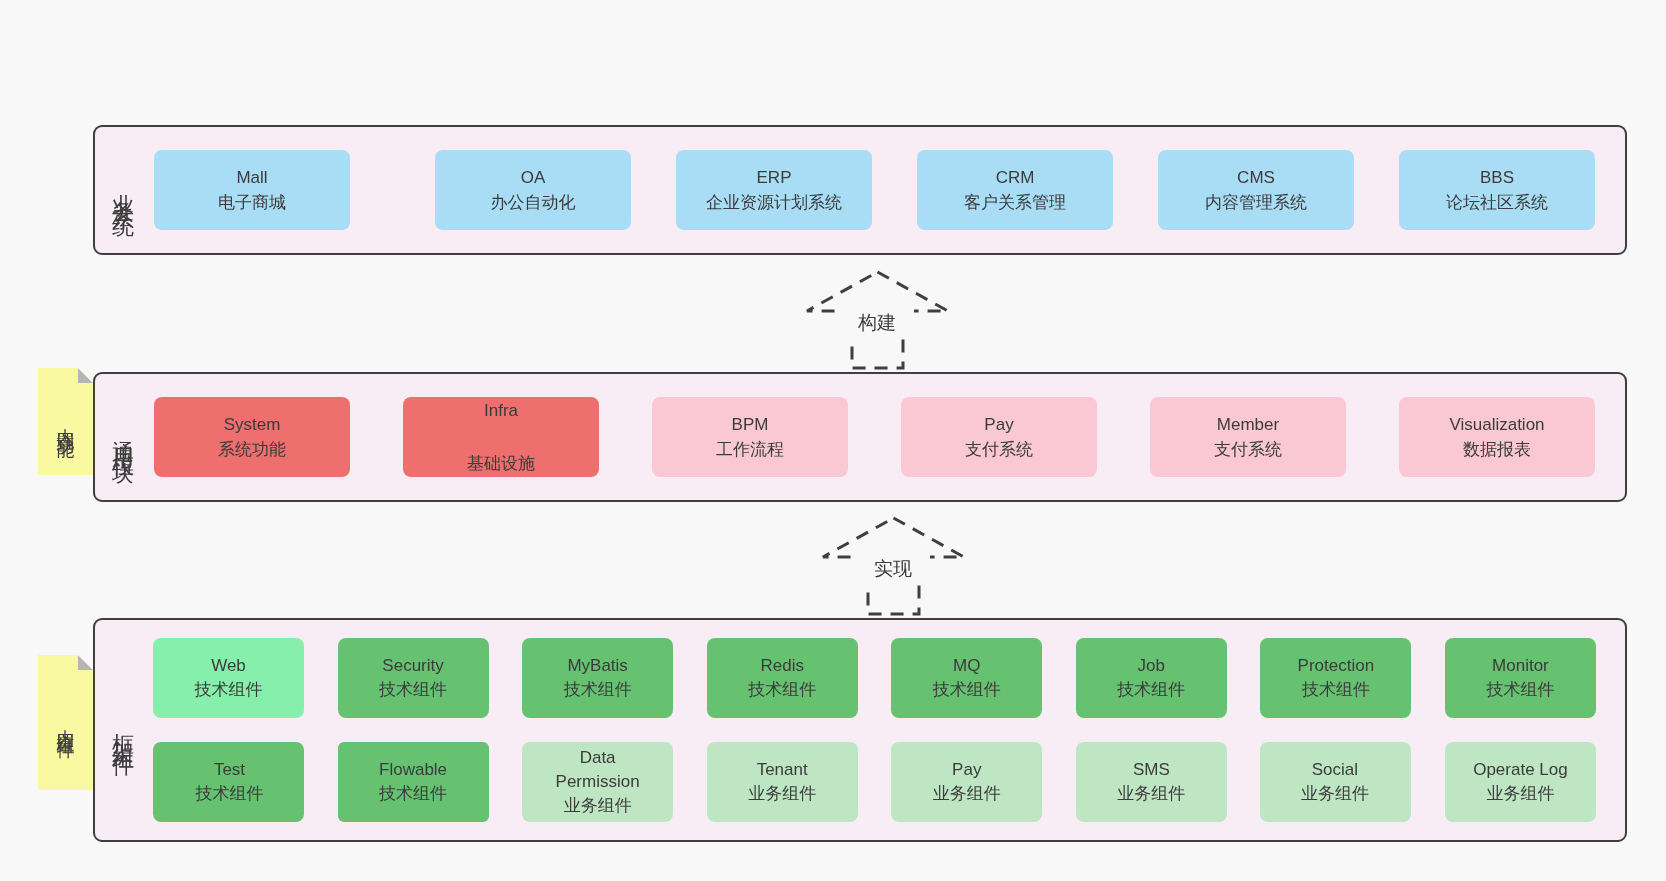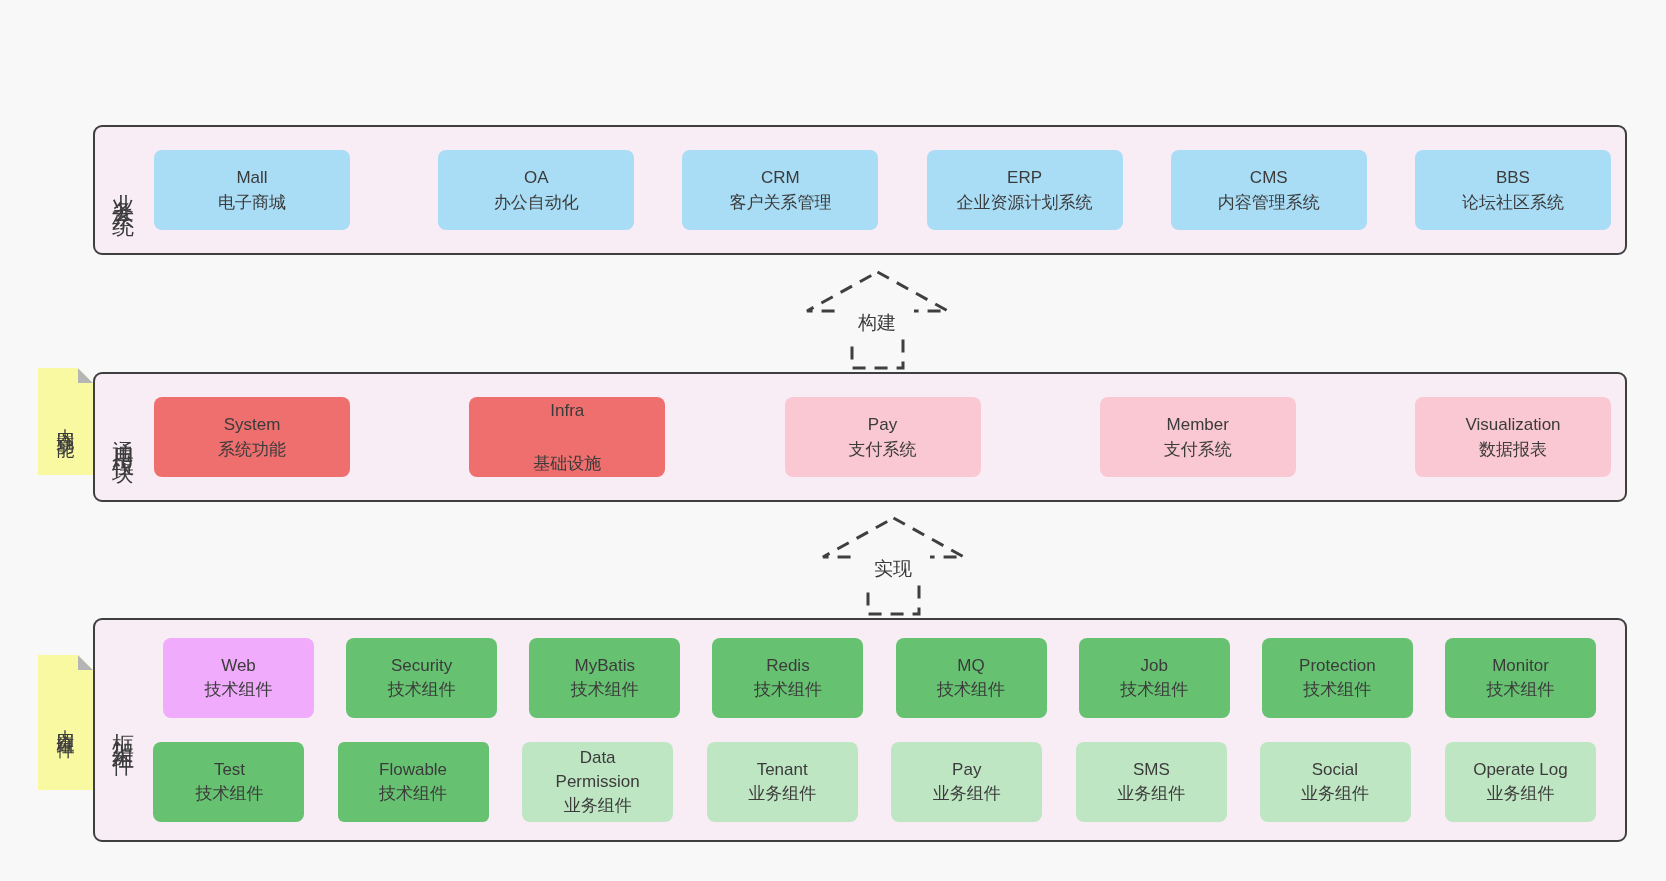--- a/index.html
+++ b/index.html
@@ -25,21 +25,21 @@
   .band-label {
     width:56px; flex:0 0 56px; display:flex; align-items:center; justify-content:center;
   }
   .band-label span {
     writing-mode:vertical-rl; text-orientation:upright;
     font-size:22px; letter-spacing:7px; color:var(--text); white-space:nowrap;
   }
 
   .band-boxes {
     flex:1; display:flex; align-items:center; justify-content:space-between;
-    padding:0 14px 0 3px;
+    padding:0 30px 0 3px;
   }
   .band-rows {
     flex:1; display:flex; flex-direction:column; justify-content:center; gap:24px;
     padding:0 29px 0 2px;
   }
   .band-rows .band-boxes { flex:0 0 auto; padding:0; }
 
   
   .box {
     height:80px; border-radius:8px;
@@ -97,26 +97,26 @@
     <div class="band-boxes">
         <div class="box" style="background: rgb(169, 220, 245);">
           <div class="box-title">Mall</div>
           <div class="box-subtitle">电子商城</div>
         </div>
         <div class="box" style="background: rgb(169, 220, 245); margin-left: 40px;">
           <div class="box-title">OA</div>
           <div class="box-subtitle">办公自动化</div>
         </div>
         <div class="box" style="background: rgb(169, 220, 245);">
+          <div class="box-title">ERP</div>
+          <div class="box-subtitle">企业资源计划系统</div>
+        </div>
+        <div class="box" style="background: rgb(169, 220, 245);">
           <div class="box-title">CRM</div>
           <div class="box-subtitle">客户关系管理</div>
-        </div>
-        <div class="box" style="background: rgb(169, 220, 245);">
-          <div class="box-title">ERP</div>
-          <div class="box-subtitle">企业资源计划系统</div>
         </div>
         <div class="box" style="background: rgb(169, 220, 245);">
           <div class="box-title">CMS</div>
           <div class="box-subtitle">内容管理系统</div>
         </div>
         <div class="box" style="background: rgb(169, 220, 245);">
           <div class="box-title">BBS</div>
           <div class="box-subtitle">论坛社区系统</div>
         </div>
       </div>
@@ -134,20 +134,24 @@
       <span>通用模块</span>
     </div>
     <div class="band-boxes">
         <div class="box" style="background: rgb(239, 110, 110);">
           <div class="box-title">System</div>
           <div class="box-subtitle">系统功能</div>
         </div>
         <div class="box" style="background: rgb(239, 110, 110); gap: 28px;">
           <div class="box-title">Infra</div>
           <div class="box-subtitle">基础设施</div>
+        </div>
+        <div class="box" style="background: rgb(250, 200, 210);">
+          <div class="box-title">BPM</div>
+          <div class="box-subtitle">工作流程</div>
         </div>
         <div class="box" style="background: rgb(250, 200, 210);">
           <div class="box-title">Pay</div>
           <div class="box-subtitle">支付系统</div>
         </div>
         <div class="box" style="background: rgb(250, 200, 210);">
           <div class="box-title">Member</div>
           <div class="box-subtitle">支付系统</div>
         </div>
         <div class="box" style="background: rgb(250, 200, 210);">
@@ -167,21 +171,21 @@
     </svg>
   </div>
   <div class="arrow-label arrow-label-2">实现</div>
 
   <section class="band band-bottom">
     <div class="band-label">
       <span>框架组件</span>
     </div>
     <div class="band-rows">
       <div class="band-boxes">
-          <div class="box" style="background: #f0abfc; margin-left: 10px;">
+          <div class="box" style="background: #86efac;">
             <div class="box-title">Web</div>
             <div class="box-subtitle">技术组件</div>
           </div>
           <div class="box" style="background: rgb(102, 194, 113);">
             <div class="box-title">Security</div>
             <div class="box-subtitle">技术组件</div>
           </div>
           <div class="box" style="background: rgb(102, 194, 113);">
             <div class="box-title">MyBatis</div>
             <div class="box-subtitle">技术组件</div>

